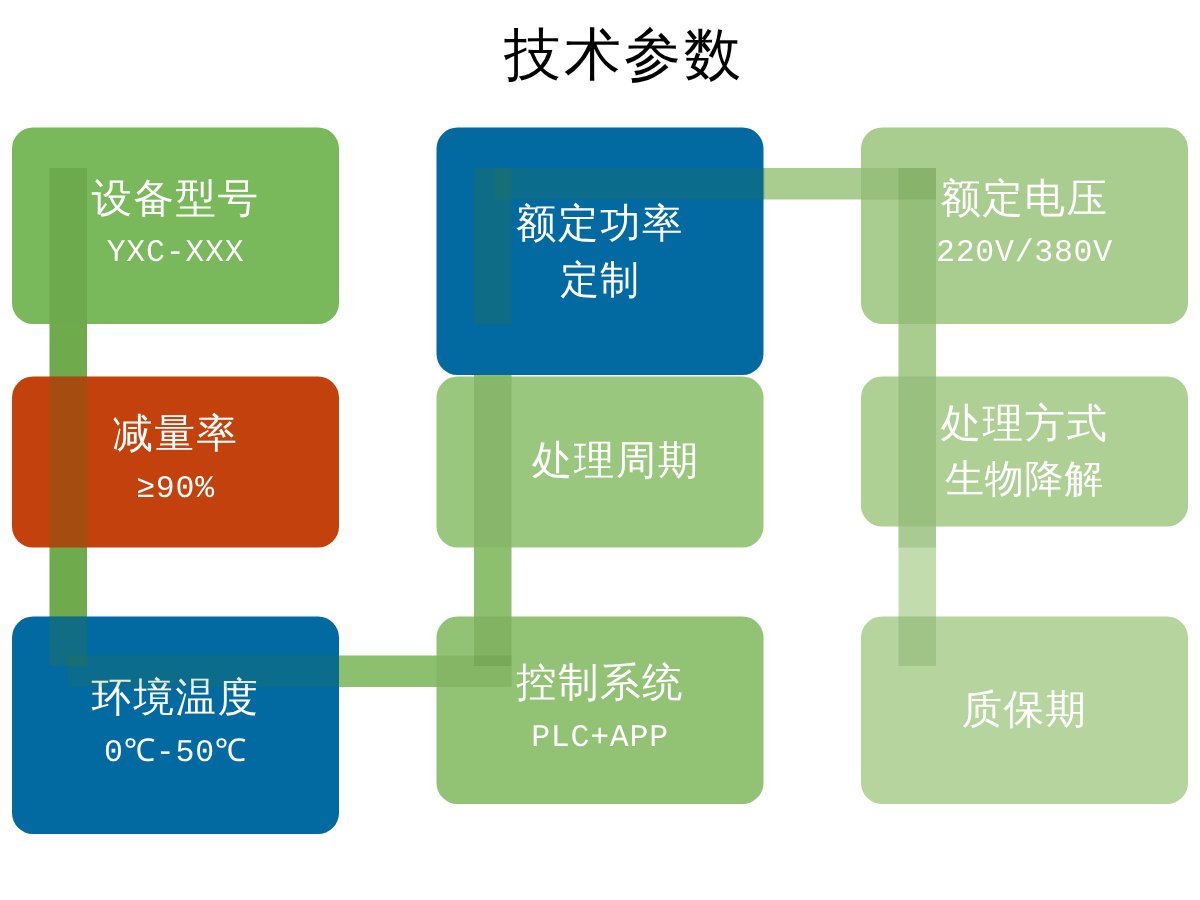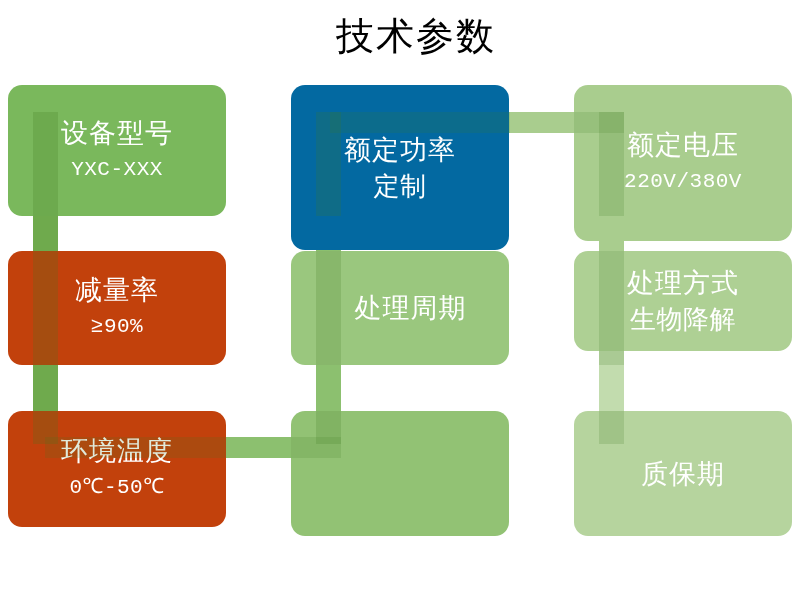--- a/index.html
+++ b/index.html
@@ -125,21 +125,21 @@
           <div class="c-title">设备型号</div>
           <div class="c-value">YXC-XXX</div>
         </div>
       </div>
       <div class="card" style="left: 291px; top: 85px; width: 218px; height: 165px; background: #0369a1;">
         <div class="card-text">
           <div class="c-title">额定功率</div>
           <div class="c-value cjk">定制</div>
         </div>
       </div>
-      <div class="card" style="left: 574px; top: 85px; width: 218px; height: 156px; background: rgb(169, 205, 142);">
+      <div class="card" style="left: 574px; top: 85px; width: 218px; height: 131px; background: rgb(169, 205, 142);">
         <div class="card-text">
           <div class="c-title">额定电压</div>
           <div class="c-value">220V/380V</div>
         </div>
       </div>
       <div class="card" style="left: 8px; top: 251px; width: 218px; height: 114px; background: #c2410c;">
         <div class="card-text">
           <div class="c-title">减量率</div>
           <div class="c-value">≥90%</div>
         </div>
@@ -148,28 +148,30 @@
         <div class="card-text">
           <div class="c-title">处理周期</div>
         </div>
       </div>
       <div class="card" style="left: 574px; top: 251px; width: 218px; height: 100px; background: rgb(174, 208, 148);">
         <div class="card-text">
           <div class="c-title">处理方式</div>
           <div class="c-value cjk">生物降解</div>
         </div>
       </div>
-      <div class="card" style="left: 8px; top: 411px; width: 218px; height: 116px; background: #c2410c;">
+      <div class="card" style="left: 8px; top: 411px; width: 218px; height: 145px; background: #0369a1;">
         <div class="card-text">
           <div class="c-title">环境温度</div>
           <div class="c-value">0℃-50℃</div>
         </div>
       </div>
       <div class="card" style="left: 291px; top: 411px; width: 218px; height: 125px; background: rgb(146, 194, 116);">
         <div class="card-text">
+          <div class="c-title">控制系统</div>
+          <div class="c-value">PLC+APP</div>
         </div>
       </div>
       <div class="card" style="left: 574px; top: 411px; width: 218px; height: 125px; background: rgb(182, 212, 158);">
         <div class="card-text">
           <div class="c-title">质保期</div>
         </div>
       </div>
     </div>
 
 </div>

